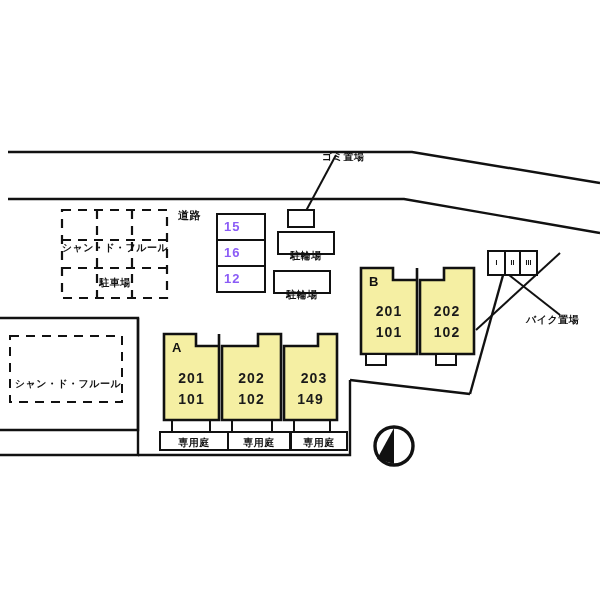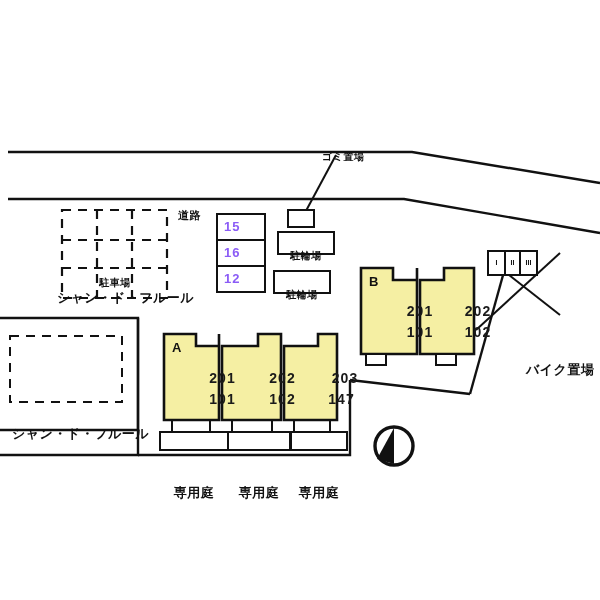--- a/index.html
+++ b/index.html
@@ -31,31 +31,29 @@
     text-align: center;
   }
   .unit-num {
     position: absolute;
     color: #1a1a1a;
     font-weight: bold;
     font-size: 14px;
     letter-spacing: 1px;
     text-align: center;
     white-space: nowrap;
-    padding-left: 31px;
   }
   .bldg-tag {
     position: absolute;
     color: #111111;
     font-weight: bold;
     font-size: 13px;
   }
   .small-jp {
-    font-size: 13px;
-    margin-top: 48px;
+    font-size: 10px;
   }
   .mid-jp {
     font-size: 10px;
     margin-top: 12px;
   }
   .road-jp {
     font-size: 11px;
   }
   .slot-num {
     position: absolute;
@@ -186,21 +184,21 @@
 
   <div class="bldg-tag" style="left:172px; top:340px;">A</div>
 
   <div class="unit-num" style="left:164px; top:370px; width:55px;">201</div>
   <div class="unit-num" style="left:164px; top:391px; width:55px;">101</div>
 
   <div class="unit-num" style="left:222px; top:370px; width:59px;">202</div>
   <div class="unit-num" style="left:222px; top:391px; width:59px;">102</div>
 
   <div class="unit-num" style="left:284px; top:370px; width:60px;">203</div>
-  <div class="unit-num" style="left:284px; top:391px; width:53px;">147</div>
+  <div class="unit-num" style="left:284px; top:391px; width:53px;">149</div>
 
   <div class="lbl small-jp" style="left:160px; top:436px; width:68px;">専用庭</div>
   <div class="lbl small-jp" style="left:228px; top:436px; width:62px;">専用庭</div>
   <div class="lbl small-jp" style="left:291px; top:436px; width:56px;">専用庭</div>
 
   <div class="bldg-tag" style="left:369px; top:274px;">B</div>
 
   <div class="unit-num" style="left:361px; top:303px; width:56px;">201</div>
   <div class="unit-num" style="left:361px; top:324px; width:56px;">101</div>
 

